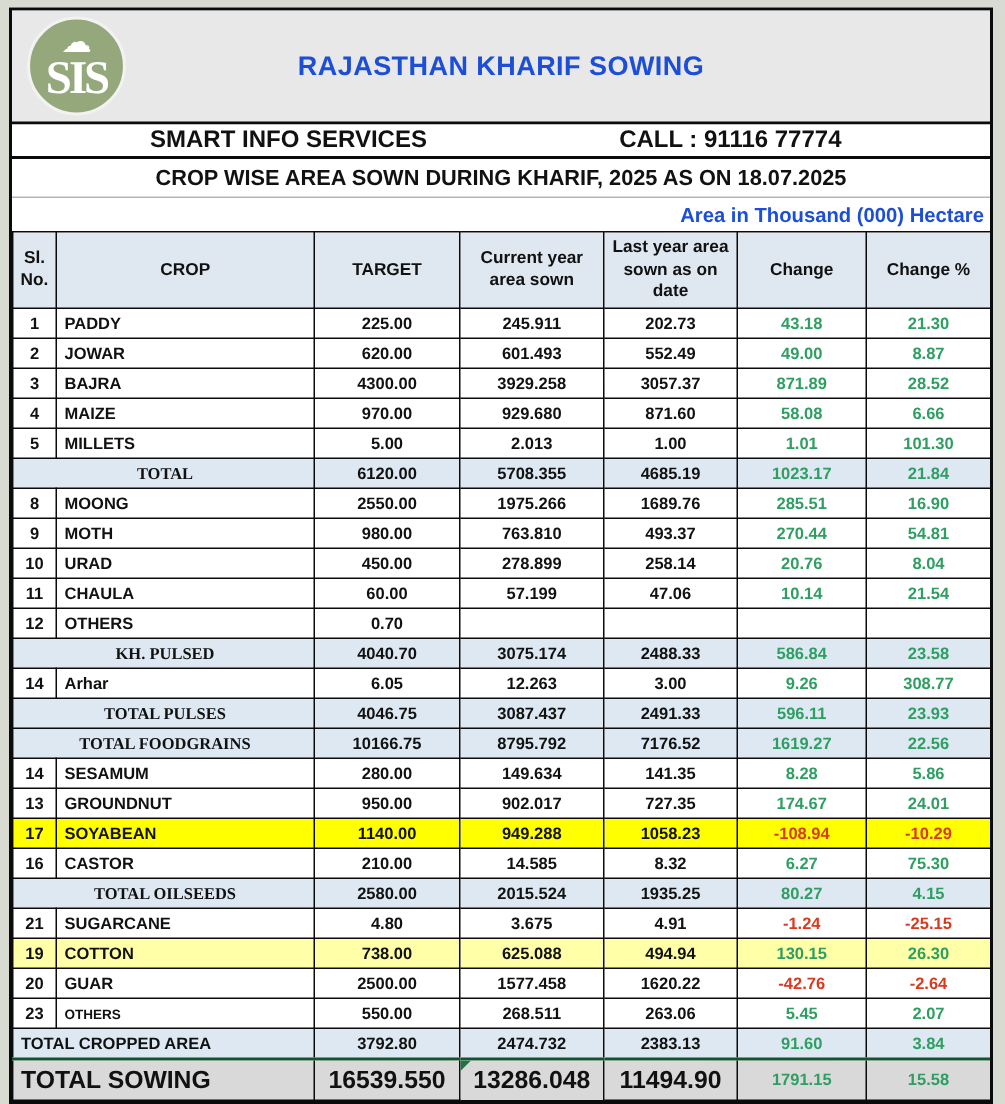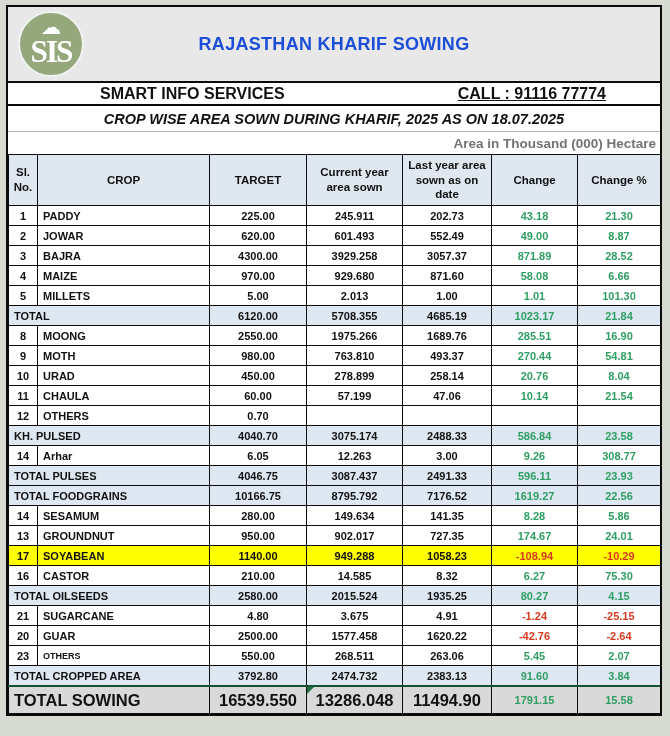--- a/index.html
+++ b/index.html
@@ -34,42 +34,42 @@
     height:74px;background:#e8e8e8;border-bottom:2px solid #0b0b0b;
     display:flex;align-items:center;justify-content:center;position:relative;
   }
   .logo{position:absolute;left:9px;top:3px;width:68px;height:68px;}
   .app-title{font-size:18px;letter-spacing:.3px;color:#1d4ed8;}
   .info-band{
     height:21px;background:#fff;border-bottom:2px solid #0b0b0b;
     display:flex;align-items:center;font-size:16px;color:#111;
   }
   .company{margin-left:92px;}
-  .call{margin-left:auto;margin-right:54px;text-decoration:underline;}
+  .call{margin-left:auto;margin-right:99px;}
   .subtitle-band{
     height:25px;display:flex;align-items:center;justify-content:center;
-    font-size:14.5px;color:#111;border-bottom:1px solid #b5b5b5;background:#fff;font-style:italic;
+    font-size:14.5px;color:#111;border-bottom:1px solid #b5b5b5;background:#fff;
   }
   .unit-band{
     height:22px;display:flex;align-items:center;justify-content:flex-end;
-    padding-right:4px;font-size:13.5px;color:#737373;background:#fff;
+    padding-right:4px;font-size:13.5px;color:#1d4ed8;background:#fff;
   }
   table{
     border-collapse:collapse;width:100%;table-layout:fixed;
     position:relative;z-index:1;
   }
   th,td{border:1px solid #0b0b0b;padding:0 3px;overflow:hidden;}
   thead th{
     background:var(--header-bg);height:50px;font-size:11.5px;line-height:1.3;
     text-align:center;color:#111;
   }
   tbody td{height:19px;text-align:center;font-size:11px;color:#111;background:#fff;}
   .cell-crop{text-align:left;padding-left:5px;}
   .cell-label{padding-left:5px;}
-  .align-center{text-align:left;}
+  .align-center{text-align:center;font-family:Liberation Serif, serif;}
   .align-left{text-align:left;}
   .crop-small .cell-crop{font-size:9px;}
   .row-total td{background:var(--total-row-bg);}
   .row-yellow td{background:var(--highlight-yellow);}
   .row-light-yellow td{background:var(--highlight-light-yellow);}
   .row-grand td{
     background:var(--grand-row-bg);
     font-size:16.5px;height:26px;border-top:2px solid #14532d;
   }
   .row-grand td.cell-change,.row-grand td.cell-change-pct{font-size:11px;}
@@ -306,20 +306,29 @@
         </tr>
         <tr class="row-normal">
           <td class="cell-sl">21</td>
           <td class="cell-crop">SUGARCANE</td>
           <td class="cell-num">4.80</td>
           <td class="cell-num">3.675</td>
           <td class="cell-num">4.91</td>
           <td class="cell-num cell-change neg">-1.24</td>
           <td class="cell-num cell-change-pct neg">-25.15</td>
         </tr>
+        <tr class="row-light-yellow">
+          <td class="cell-sl">19</td>
+          <td class="cell-crop">COTTON</td>
+          <td class="cell-num">738.00</td>
+          <td class="cell-num">625.088</td>
+          <td class="cell-num">494.94</td>
+          <td class="cell-num cell-change pos">130.15</td>
+          <td class="cell-num cell-change-pct pos">26.30</td>
+        </tr>
         <tr class="row-normal">
           <td class="cell-sl">20</td>
           <td class="cell-crop">GUAR</td>
           <td class="cell-num">2500.00</td>
           <td class="cell-num">1577.458</td>
           <td class="cell-num">1620.22</td>
           <td class="cell-num cell-change neg">-42.76</td>
           <td class="cell-num cell-change-pct neg">-2.64</td>
         </tr>
         <tr class="row-normal crop-small">

